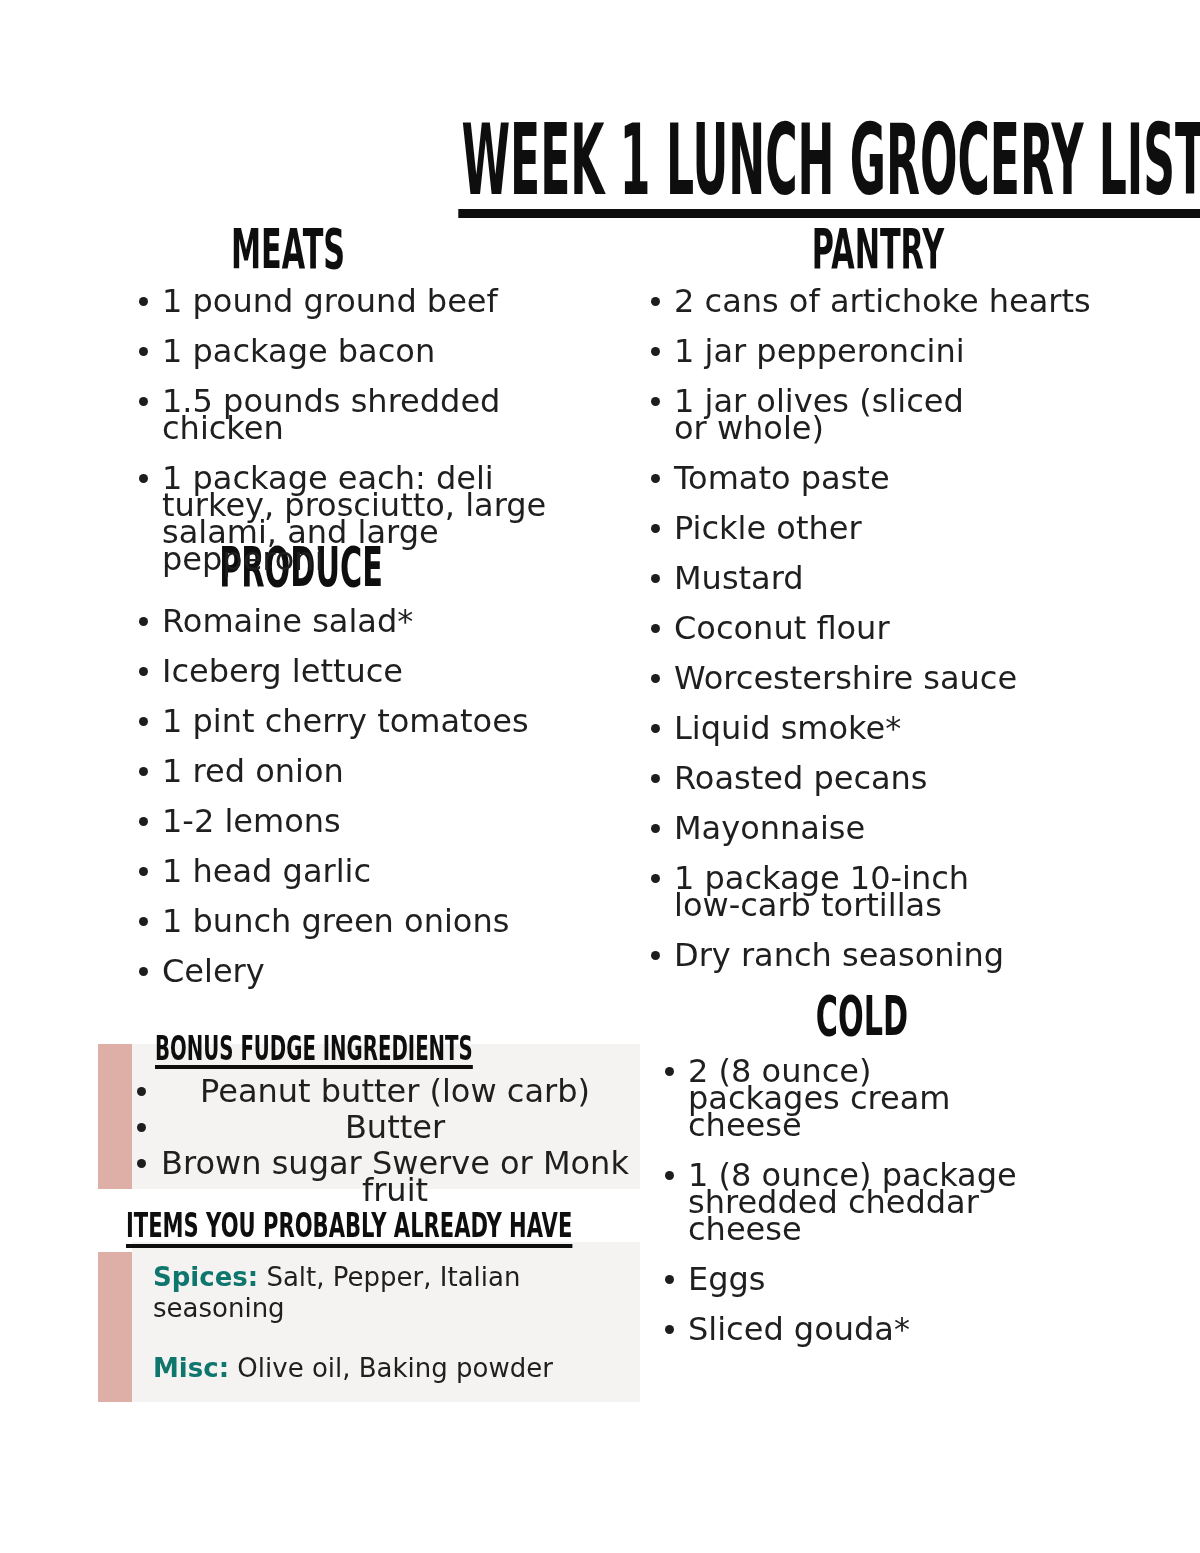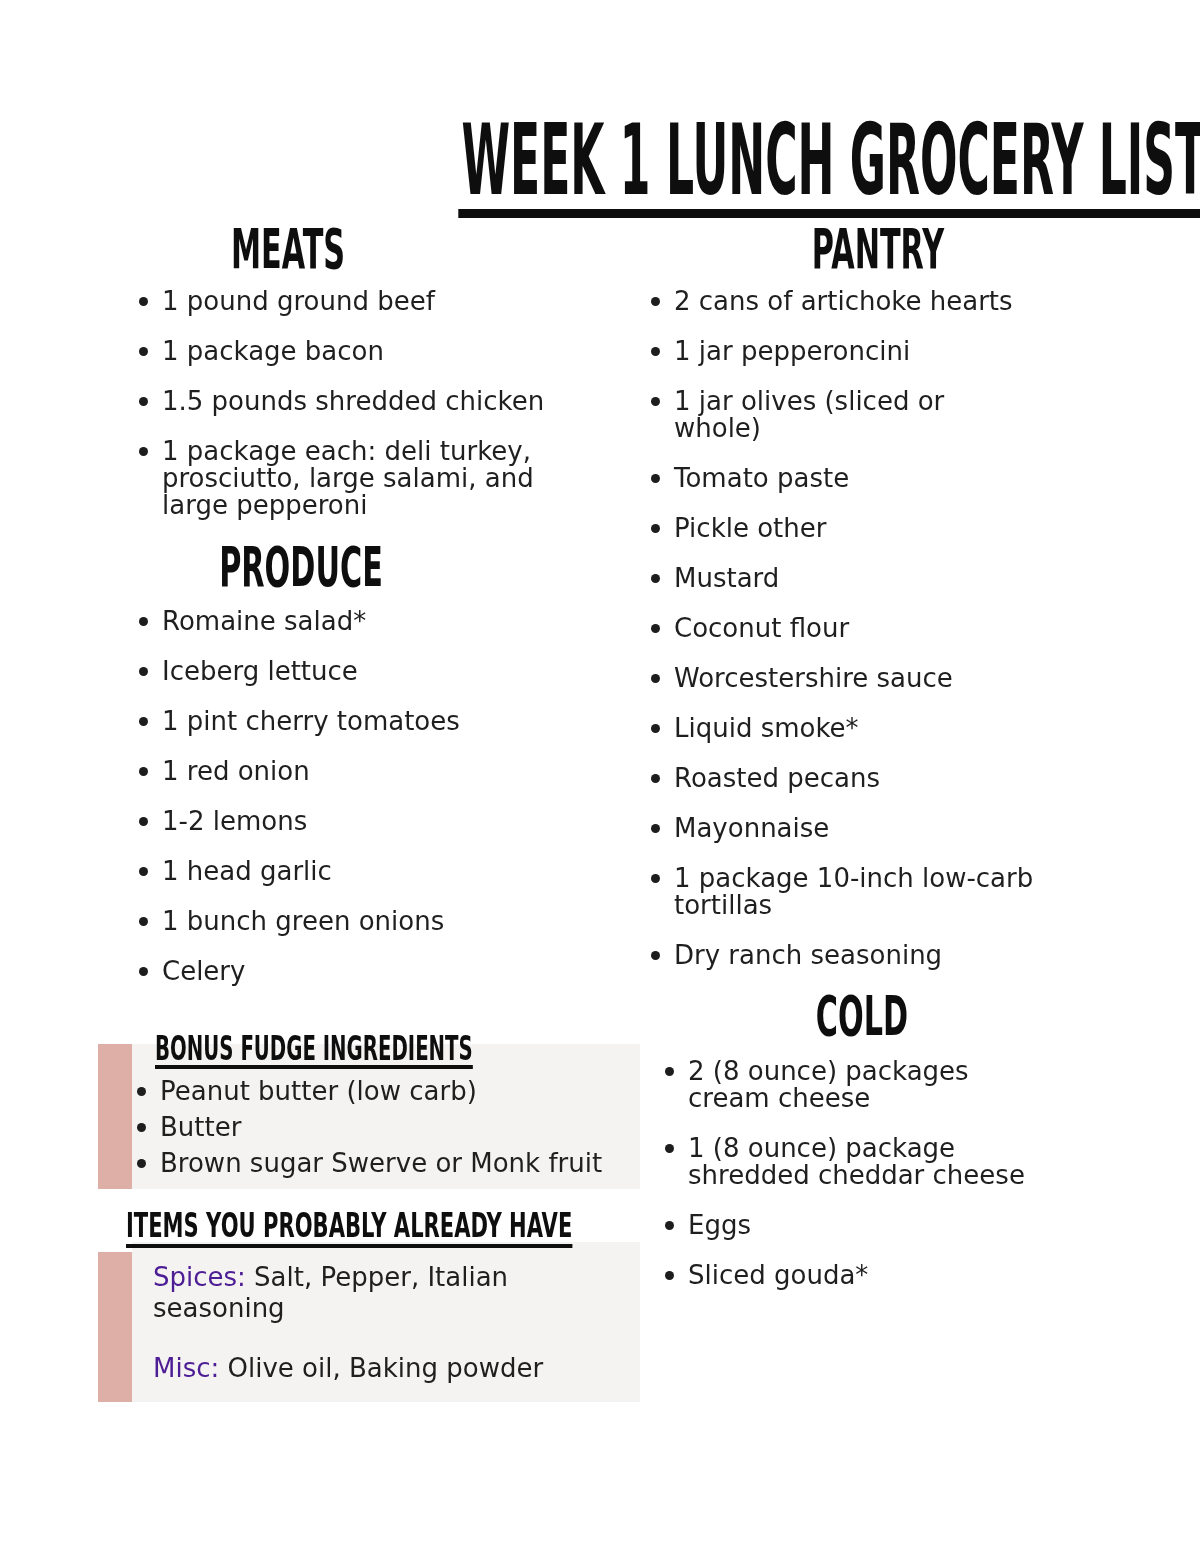--- a/index.html
+++ b/index.html
@@ -31,47 +31,47 @@
     position:absolute;font-size:34px;line-height:34px;white-space:nowrap;
     transform-origin:0 50%;
     border-bottom:4px solid #0e0e0e;
   }
   #bonus-head{left:155px;top:1031px;transform:scaleX(0.58);}
   #items-head{left:126px;top:1208px;transform:scaleX(0.62);padding-bottom:2px;}
 
   
   .list{
     position:absolute;margin:0;padding:0;list-style:none;
-    font-size:26px;line-height:27px;
+    font-size:32px;line-height:27px;
   }
   .list li{position:relative;margin:0 0 23px 0;}
   .list li::before{
     content:"";position:absolute;left:-23px;top:9px;
     width:9px;height:9px;border-radius:50%;background:#1d1d1d;
   }
   #meats-list{left:162px;top:288px;width:440px;}
   #produce-list{left:162px;top:608px;width:440px;}
   #pantry-list{left:674px;top:288px;width:430px;}
   #cold-list{left:688px;top:1058px;width:430px;}
 
   
   .graybox{position:absolute;background:#f4f3f1;}
   .accentbar{position:absolute;background:#deafa7;}
   #box1{left:132px;top:1044px;width:508px;height:145px;}
   #bar1{left:98px;top:1044px;width:34px;height:145px;}
   #box2{left:132px;top:1242px;width:508px;height:160px;}
   #bar2{left:98px;top:1252px;width:34px;height:150px;}
 
-  #bonus-list{left:160px;top:1078px;width:470px;}
+  #bonus-list{left:160px;top:1078px;width:470px;text-align:center;}
   #bonus-list li{margin:0 0 9px 0;}
 
   #already-text{position:absolute;left:153px;top:1262px;width:420px;font-size:26px;line-height:31px;}
   #already-text p{margin:0;}
   #already-text .misc-line{margin-top:29px;}
-  .lbl{font-weight:normal;color:#4c1d95;}
+  .lbl{font-weight:bold;color:#0f766e;}
 </style>
 </head>
 <body>
 
 <div class="page">
 
   <div class="title-row">
     <h1 class="doc-title">WEEK 1 LUNCH GROCERY LIST</h1>
   </div>
 

